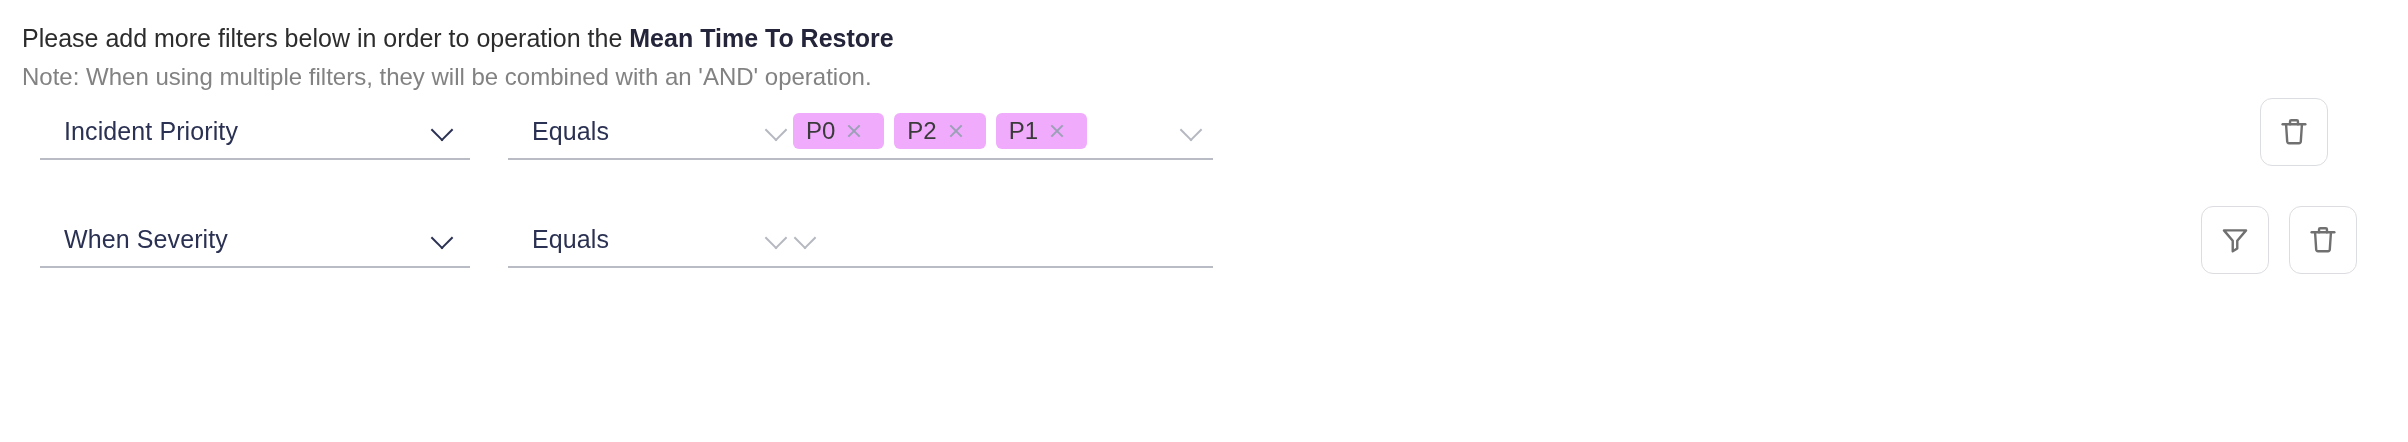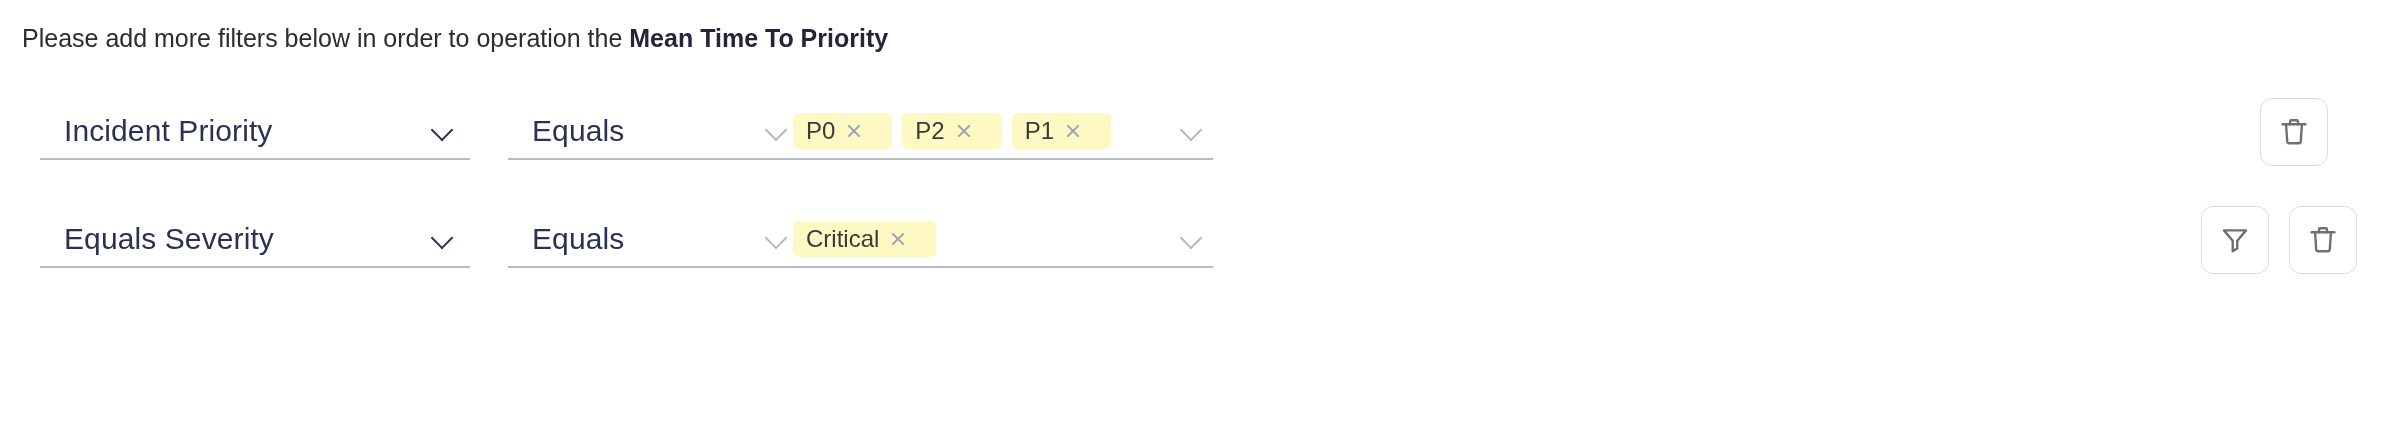--- a/index.html
+++ b/index.html
@@ -69,21 +69,21 @@
     align-items: center;
     justify-content: space-between;
     padding: 0 14px 0 24px;
   }
 
   .field-attribute { left: 40px;  width: 430px; }
   .field-operator  { left: 508px; width: 296px; }
   .field-value     { left: 785px; width: 428px; border-bottom-color: #b9bcc4; padding-left: 8px; padding-right: 8px; }
 
   .field-text {
-    font-size: 30px;
+    font-size: 25px;
     color: #2b3152;
     white-space: nowrap;
     letter-spacing: 0.1px;
   }
 
   .chev {
     flex: 0 0 auto;
     display: inline-block;
     width: 26px;
     height: 26px;
@@ -109,23 +109,23 @@
     align-items: center;
     gap: 10px;
     flex: 1 1 auto;
     min-width: 0;
     overflow: hidden;
   }
   .chip {
     display: inline-flex;
     align-items: center;
     gap: 10px;
-    background: #fef9c3;
+    background: #f0abfc;
     border-radius: 6px;
-    padding: 5px 29px 6px 13px;
+    padding: 5px 21px 6px 13px;
     height: 36px;
     box-sizing: border-box;
   }
   .chip-label {
     font-size: 24px;
     color: #3a3a3a;
     white-space: nowrap;
     line-height: 1;
   }
   .chip-x {
@@ -174,23 +174,24 @@
   .icon-btn svg { display: block; }
 
   .spacer-row { height: 28px; }
 </style>
 </head>
 <body>
 
 <div class="panel">
 
   <div class="heading">
-    <span>Please add more filters below in order to operation the </span><span class="metric">Mean Time To Priority</span>
+    <span>Please add more filters below in order to operation the </span><span class="metric">Mean Time To Restore</span>
   </div>
 
+  <div class="note">Note: When using multiple filters, they will be combined with an 'AND' operation.</div>
 
   <div class="rows">
 
     <div class="filter-row">
 
       <div class="field field-attribute">
         <span class="field-text">Incident Priority</span>
         <span class="chev chev-dark"></span>
       </div>
 
@@ -227,36 +228,30 @@
         </button>
       </div>
 
     </div>
 
     <div class="spacer-row"></div>
 
     <div class="filter-row">
 
       <div class="field field-attribute">
-        <span class="field-text">Equals Severity</span>
+        <span class="field-text">When Severity</span>
         <span class="chev chev-dark"></span>
       </div>
 
       <div class="field field-operator">
         <span class="field-text">Equals</span>
         <span class="chev chev-light"></span>
       </div>
 
       <div class="field field-value">
-        <span class="chips">
-          <span class="chip">
-            <span class="chip-label">Critical</span>
-            <span class="chip-x"></span>
-          </span>
-        </span>
         <span class="chev chev-light"></span>
       </div>
 
       <div class="actions actions-row2">
         <button class="icon-btn">
           <svg width="34" height="34" viewBox="0 0 24 24" fill="none" stroke="#707070" stroke-width="1.7" stroke-linecap="round" stroke-linejoin="round">
             <path d="M4.2 5.2h15.6l-6.2 7.4v5.4l-3.2 2v-7.4z"></path>
           </svg>
         </button>
         <button class="icon-btn">

